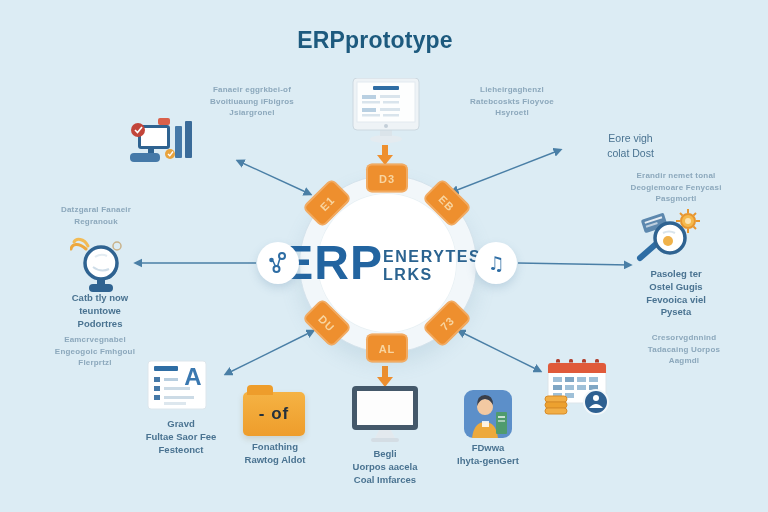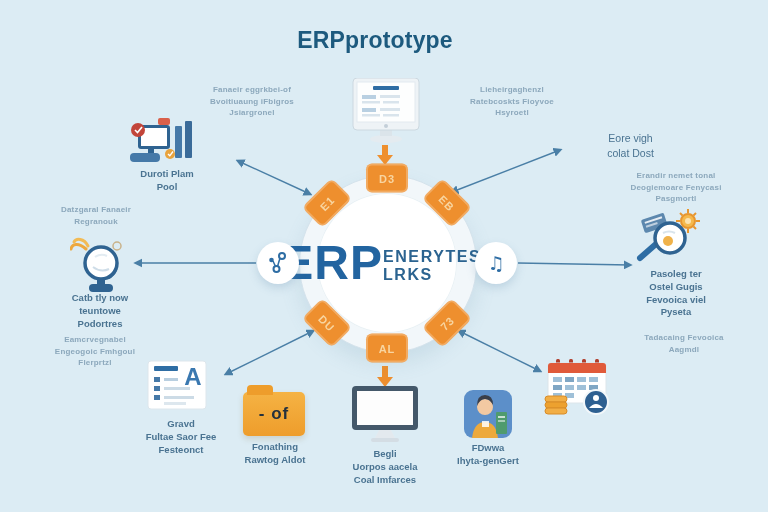--- a/index.html
+++ b/index.html
@@ -103,24 +103,20 @@
     <rect x="30" y="0" width="12" height="7" rx="2" fill="#d9604a"></rect>
     <rect x="10" y="7" width="32" height="24" rx="3" fill="#2f6391"></rect>
     <rect x="13" y="10" width="26" height="18" fill="#ffffff"></rect>
     <circle cx="10" cy="12" r="7" fill="#c2453a"></circle>
     <path d="M7 12 l2.5 2.5 L14 9" stroke="#fff" stroke-width="1.6" fill="none"></path>
     <rect x="20" y="31" width="6" height="5" fill="#2f6391"></rect>
     <rect x="2" y="35" width="30" height="9" rx="4" fill="#4579a8"></rect>
     <circle cx="42" cy="36" r="5" fill="#e8a33d"></circle>
     <path d="M40 36 l1.8 1.8 L45 33.5" stroke="#fff" stroke-width="1.4" fill="none"></path>
   </svg>
-  <div class="mlabel" style="left:112px;top:168px;width:110px">
-    <span>Duroti Plam</span>
-    <span>Pool</span>
-  </div>
 
   <div class="note" style="left:194px;top:84px;width:116px">
     <span>Fanaeir eggrkbei-of</span>
     <span>Bvoitiuaung iFbigros</span>
     <span>Jsiargronel</span>
   </div>
 
   <svg class="icon" style="left:347px;top:78px" width="78" height="66" viewBox="0 0 78 66">
     <ellipse cx="39" cy="61" rx="16" ry="4" fill="#e4ebf0"></ellipse>
     <rect x="33" y="50" width="12" height="8" fill="#dbe4ea"></rect>
@@ -286,17 +282,18 @@
       <rect x="21" y="35" width="9" height="5" fill="#9fc0d8"></rect>
     <rect x="1" y="38" width="22" height="6" rx="3" fill="#f2ae45" stroke="#d88c28"></rect>
     <rect x="1" y="44" width="22" height="6" rx="3" fill="#eda12f" stroke="#d88c28"></rect>
     <rect x="1" y="50" width="22" height="6" rx="3" fill="#f2ae45" stroke="#d88c28"></rect>
     <circle cx="52" cy="44" r="12" fill="#2e6091" stroke="#f2f7fa" stroke-width="2"></circle>
     <circle cx="52" cy="40" r="3" fill="#ffffff"></circle>
     <path d="M45 50 q7 -8 14 0 z" fill="#ffffff"></path>
   </svg>
 
   <div class="note" style="left:614px;top:332px;width:140px">
-    <span>Tadacaing Fevooica</span>
+    <span>Cresorvgdnnind</span>
+    <span>Tadacaing Uorpos</span>
     <span>Aagmdl</span>
   </div>
 
 </div>
 
 </body></html>

